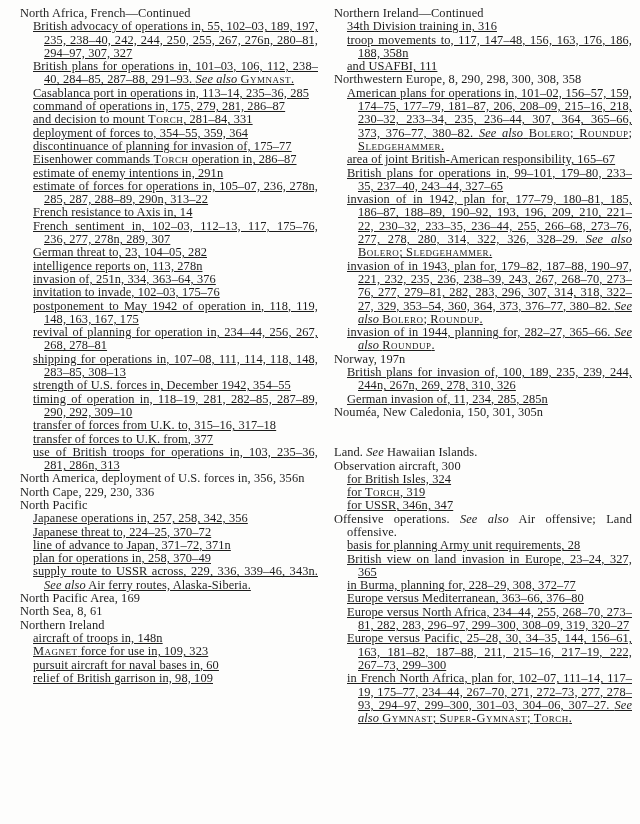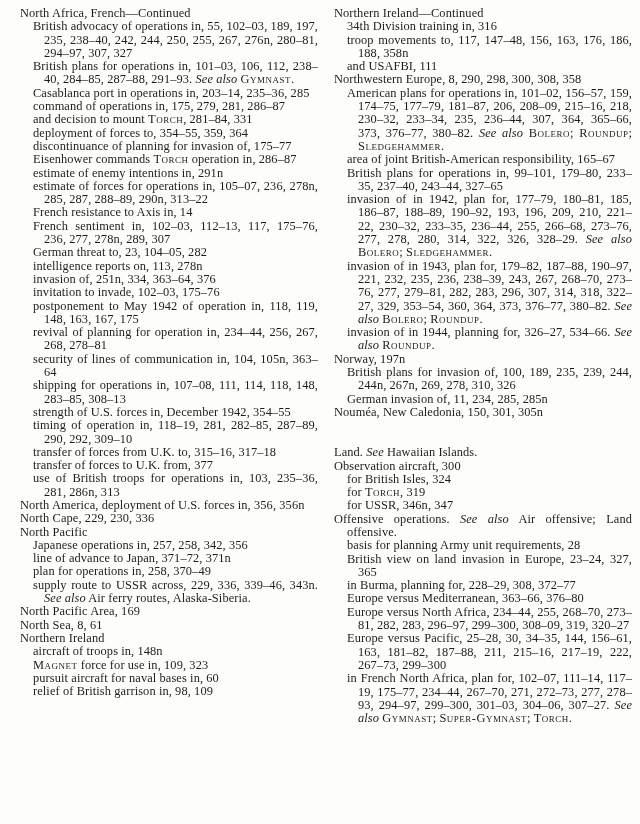--- a/index.html
+++ b/index.html
@@ -32,67 +32,68 @@
     text-align: justify;
     letter-spacing: 0.1px;
   }
   .entry.l0 {
     padding-left: 13px;
     text-indent: -13px;
   }
   .entry.l1 {
     padding-left: 24px;
     text-indent: -11px;
+    text-decoration: underline;
   }
   .sc {
     font-variant: small-caps;
     letter-spacing: 0.5px;
   }
   .it {
     font-style: italic;
   }
   .spacer {
     width: 100%;
   }
 </style>
 </head>
 <body style="background: rgb(253, 253, 252); color: rgb(29, 29, 29);">
 
 <div class="page">
   <div class="col">
       <div class="entry l0"><span>North Africa, French—Continued</span></div>
       <div class="entry l1"><span>British advocacy of operations in, 55, 102–03, 189, 197, 235, 238–40, 242, 244, 250, 255, 267, 276n, 280–81, 294–97, 307, 327</span></div>
       <div class="entry l1"><span>British plans for operations in, 101–03, 106, 112, 238–40, 284–85, 287–88, 291–93. </span><span class="it">See also</span><span> </span><span class="sc">Gymnast</span><span>.</span></div>
-      <div class="entry l1"><span>Casablanca port in operations in, 203–14, 235–36, 285</span></div>
+      <div class="entry l1"><span>Casablanca port in operations in, 113–14, 235–36, 285</span></div>
       <div class="entry l1"><span>command of operations in, 175, 279, 281, 286–87</span></div>
       <div class="entry l1"><span>and decision to mount </span><span class="sc">Torch</span><span>, 281–84, 331</span></div>
       <div class="entry l1"><span>deployment of forces to, 354–55, 359, 364</span></div>
       <div class="entry l1"><span>discontinuance of planning for invasion of, 175–77</span></div>
       <div class="entry l1"><span>Eisenhower commands </span><span class="sc">Torch</span><span> operation in, 286–87</span></div>
       <div class="entry l1"><span>estimate of enemy intentions in, 291n</span></div>
       <div class="entry l1"><span>estimate of forces for operations in, 105–07, 236, 278n, 285, 287, 288–89, 290n, 313–22</span></div>
       <div class="entry l1"><span>French resistance to Axis in, 14</span></div>
       <div class="entry l1"><span>French sentiment in, 102–03, 112–13, 117, 175–76, 236, 277, 278n, 289, 307</span></div>
       <div class="entry l1"><span>German threat to, 23, 104–05, 282</span></div>
       <div class="entry l1"><span>intelligence reports on, 113, 278n</span></div>
       <div class="entry l1"><span>invasion of, 251n, 334, 363–64, 376</span></div>
       <div class="entry l1"><span>invitation to invade, 102–03, 175–76</span></div>
       <div class="entry l1"><span>postponement to May 1942 of operation in, 118, 119, 148, 163, 167, 175</span></div>
       <div class="entry l1"><span>revival of planning for operation in, 234–44, 256, 267, 268, 278–81</span></div>
-      <div class="entry l1"><span>security of lines of communication in, 104, 105n, 363–64</span></div>
       <div class="entry l1"><span>shipping for operations in, 107–08, 111, 114, 118, 148, 283–85, 308–13</span></div>
       <div class="entry l1"><span>strength of U.S. forces in, December 1942, 354–55</span></div>
       <div class="entry l1"><span>timing of operation in, 118–19, 281, 282–85, 287–89, 290, 292, 309–10</span></div>
       <div class="entry l1"><span>transfer of forces from U.K. to, 315–16, 317–18</span></div>
       <div class="entry l1"><span>transfer of forces to U.K. from, 377</span></div>
       <div class="entry l1"><span>use of British troops for operations in, 103, 235–36, 281, 286n, 313</span></div>
       <div class="entry l0"><span>North America, deployment of U.S. forces in, 356, 356n</span></div>
       <div class="entry l0"><span>North Cape, 229, 230, 336</span></div>
       <div class="entry l0"><span>North Pacific</span></div>
       <div class="entry l1"><span>Japanese operations in, 257, 258, 342, 356</span></div>
+      <div class="entry l1"><span>Japanese threat to, 224–25, 370–72</span></div>
       <div class="entry l1"><span>line of advance to Japan, 371–72, 371n</span></div>
       <div class="entry l1"><span>plan for operations in, 258, 370–49</span></div>
       <div class="entry l1"><span>supply route to USSR across, 229, 336, 339–46, 343n. </span><span class="it">See also</span><span> Air ferry routes, Alaska-Siberia.</span></div>
       <div class="entry l0"><span>North Pacific Area, 169</span></div>
       <div class="entry l0"><span>North Sea, 8, 61</span></div>
       <div class="entry l0"><span>Northern Ireland</span></div>
       <div class="entry l1"><span>aircraft of troops in, 148n</span></div>
       <div class="entry l1"><span class="sc">Magnet</span><span> force for use in, 109, 323</span></div>
       <div class="entry l1"><span>pursuit aircraft for naval bases in, 60</span></div>
       <div class="entry l1"><span>relief of British garrison in, 98, 109</span></div>
@@ -101,21 +102,21 @@
       <div class="entry l0"><span>Northern Ireland—Continued</span></div>
       <div class="entry l1"><span>34th Division training in, 316</span></div>
       <div class="entry l1"><span>troop movements to, 117, 147–48, 156, 163, 176, 186, 188, 358n</span></div>
       <div class="entry l1"><span>and USAFBI, 111</span></div>
       <div class="entry l0"><span>Northwestern Europe, 8, 290, 298, 300, 308, 358</span></div>
       <div class="entry l1"><span>American plans for operations in, 101–02, 156–57, 159, 174–75, 177–79, 181–87, 206, 208–09, 215–16, 218, 230–32, 233–34, 235, 236–44, 307, 364, 365–66, 373, 376–77, 380–82. </span><span class="it">See also</span><span> </span><span class="sc">Bolero</span><span>; </span><span class="sc">Roundup</span><span>; </span><span class="sc">Sledgehammer</span><span>.</span></div>
       <div class="entry l1"><span>area of joint British-American responsibility, 165–67</span></div>
       <div class="entry l1"><span>British plans for operations in, 99–101, 179–80, 233–35, 237–40, 243–44, 327–65</span></div>
       <div class="entry l1"><span>invasion of in 1942, plan for, 177–79, 180–81, 185, 186–87, 188–89, 190–92, 193, 196, 209, 210, 221–22, 230–32, 233–35, 236–44, 255, 266–68, 273–76, 277, 278, 280, 314, 322, 326, 328–29. </span><span class="it">See also</span><span> </span><span class="sc">Bolero</span><span>; </span><span class="sc">Sledgehammer</span><span>.</span></div>
       <div class="entry l1"><span>invasion of in 1943, plan for, 179–82, 187–88, 190–97, 221, 232, 235, 236, 238–39, 243, 267, 268–70, 273–76, 277, 279–81, 282, 283, 296, 307, 314, 318, 322–27, 329, 353–54, 360, 364, 373, 376–77, 380–82. </span><span class="it">See also</span><span> </span><span class="sc">Bolero</span><span>; </span><span class="sc">Roundup</span><span>.</span></div>
-      <div class="entry l1"><span>invasion of in 1944, planning for, 326–27, 534–66. </span><span class="it">See also</span><span> </span><span class="sc">Roundup</span><span>.</span></div>
+      <div class="entry l1"><span>invasion of in 1944, planning for, 282–27, 365–66. </span><span class="it">See also</span><span> </span><span class="sc">Roundup</span><span>.</span></div>
       <div class="entry l0"><span>Norway, 197n</span></div>
       <div class="entry l1"><span>British plans for invasion of, 100, 189, 235, 239, 244, 244n, 267n, 269, 278, 310, 326</span></div>
       <div class="entry l1"><span>German invasion of, 11, 234, 285, 285n</span></div>
       <div class="entry l0"><span>Nouméa, New Caledonia, 150, 301, 305n</span></div>
       <div class="spacer" style="height: 27px;"></div>
       <div class="entry l0"><span>Land. </span><span class="it">See</span><span> Hawaiian Islands.</span></div>
       <div class="entry l0"><span>Observation aircraft, 300</span></div>
       <div class="entry l1"><span>for British Isles, 324</span></div>
       <div class="entry l1"><span>for </span><span class="sc">Torch</span><span>, 319</span></div>
       <div class="entry l1"><span>for USSR, 346n, 347</span></div>

